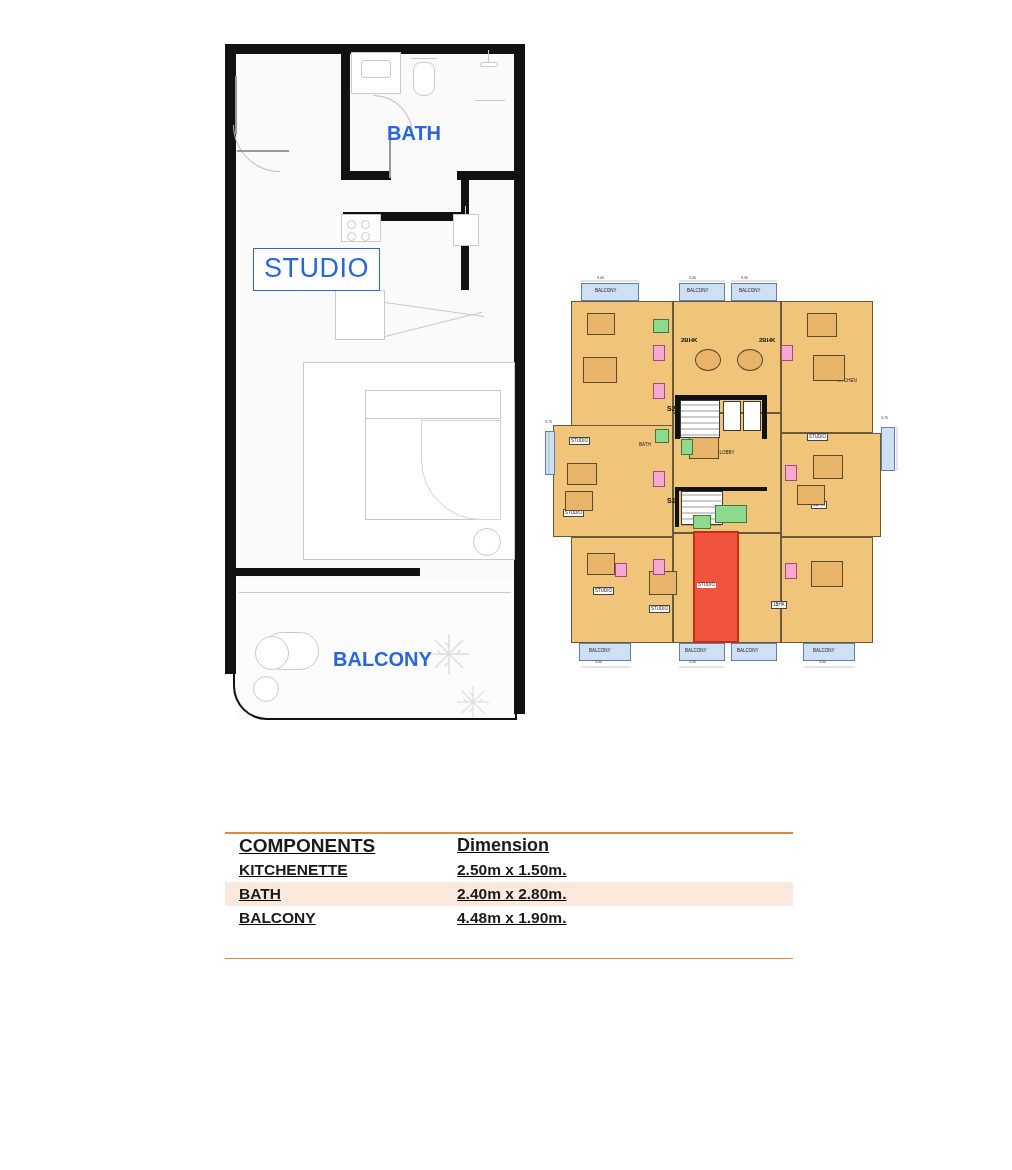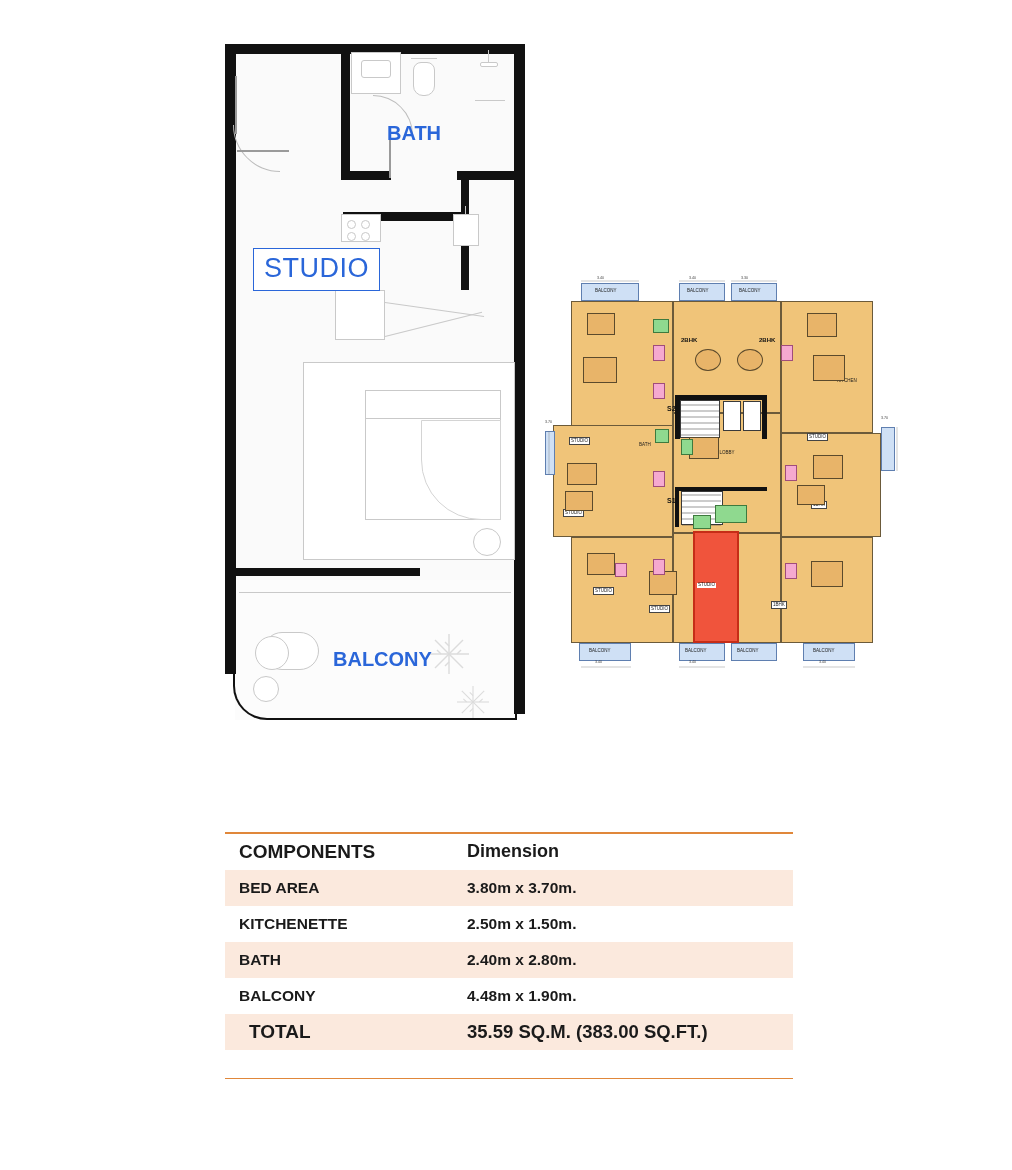--- a/index.html
+++ b/index.html
@@ -185,21 +185,22 @@
   }
   #components-table td {
     padding: 0;
     vertical-align: middle;
   }
   .tbl-rule {
     height: 1.5px;
     background: #e0873a;
   }
   .row {
-    height: 36px;
+    height: 24px;
+    text-decoration: underline;
   }
   .row-shade {
     background: #fbe9dd;
   }
   .c1 {
     width: 218px;
     padding-left: 14px !important;
     font-size: 15.5px;
     font-weight: bold;
     color: #1a1a1a;
@@ -458,39 +459,31 @@
   <tbody>
       <tr>
     <td colspan="2">
           <div class="tbl-rule"></div>
         </td>
   </tr>
   <tr class="row hdr">
     <td class="c1">COMPONENTS</td>
     <td class="c2">Dimension</td>
   </tr>
-  <tr class="row row-shade">
-    <td class="c1">BED AREA</td>
-    <td class="c2">3.80m x 3.70m.</td>
-  </tr>
   <tr class="row">
     <td class="c1">KITCHENETTE</td>
     <td class="c2">2.50m x 1.50m.</td>
   </tr>
   <tr class="row row-shade">
     <td class="c1">BATH</td>
     <td class="c2">2.40m x 2.80m.</td>
   </tr>
   <tr class="row">
     <td class="c1">BALCONY</td>
     <td class="c2">4.48m x 1.90m.</td>
-  </tr>
-  <tr class="row row-shade total">
-    <td class="c1">TOTAL</td>
-    <td class="c2">35.59 SQ.M.  (383.00 SQ.FT.)</td>
   </tr>
   <tr>
     <td colspan="2" style="height:28px;"></td>
   </tr>
   <tr>
     <td colspan="2">
           <div class="tbl-rule"></div>
         </td>
   </tr>
 </tbody>

